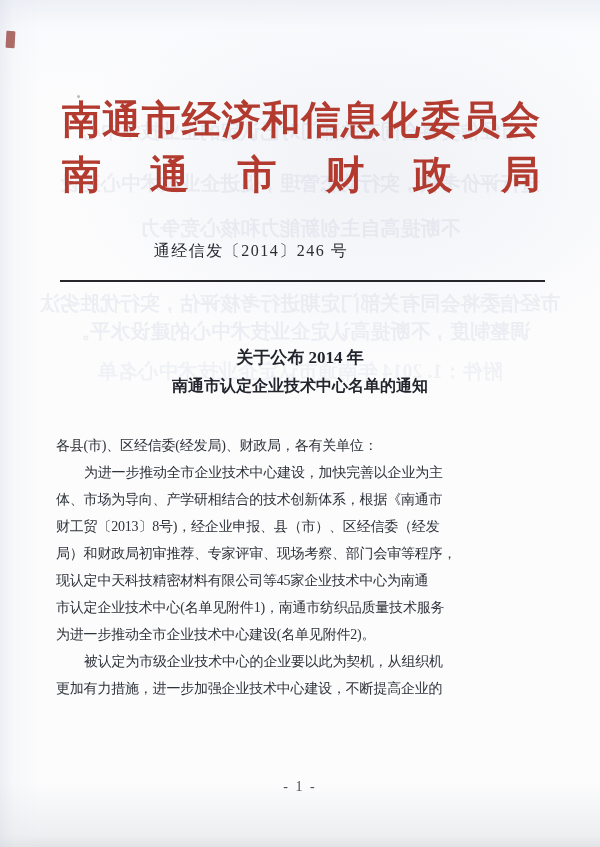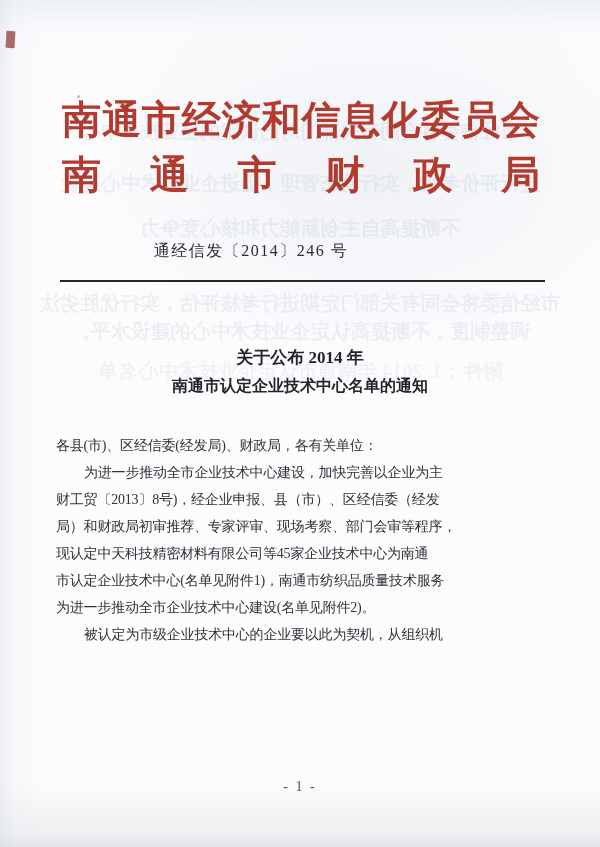--- a/index.html
+++ b/index.html
@@ -94,27 +94,29 @@
   <div class="doc-title">
     <div class="title-line1">关于公布 2014 年</div>
     <div class="title-line2">南通市认定企业技术中心名单的通知</div>
   </div>
 
   <div class="body-text">
     <div class="line">各县(市)、区经信委(经发局)、财政局，各有关单位：</div>
 
     <div class="para">
       <div class="line">为进一步推动全市企业技术中心建设，加快完善以企业为主</div>
+      <div class="line">体、市场为导向、产学研相结合的技术创新体系，根据《南通市</div>
       <div class="line">财工贸〔2013〕8号)，经企业申报、县（市）、区经信委（经发</div>
       <div class="line">局）和财政局初审推荐、专家评审、现场考察、部门会审等程序，</div>
       <div class="line">现认定中天科技精密材料有限公司等45家企业技术中心为南通</div>
       <div class="line">市认定企业技术中心(名单见附件1)，南通市纺织品质量技术服务</div>
       <div class="line">为进一步推动全市企业技术中心建设(名单见附件2)。</div>
     </div>
 
     <div class="para">
       <div class="line">被认定为市级企业技术中心的企业要以此为契机，从组织机</div>
+      <div class="line">更加有力措施，进一步加强企业技术中心建设，不断提高企业的</div>
     </div>
   </div>
 
   <div class="page-number">- 1 -</div>
 
 </div>
 
 </body></html>

